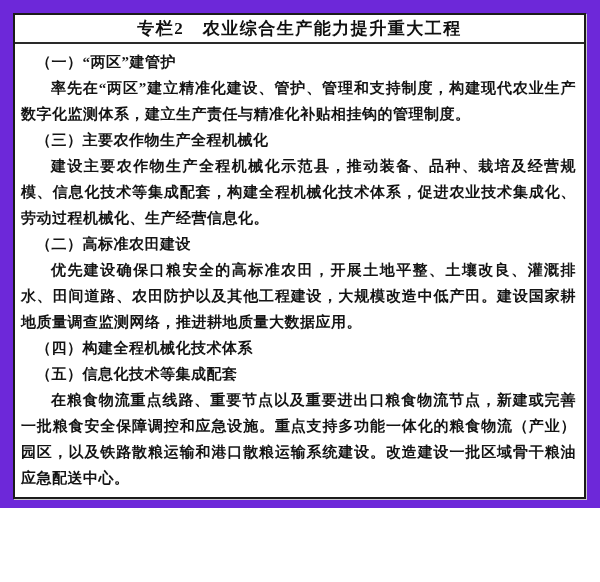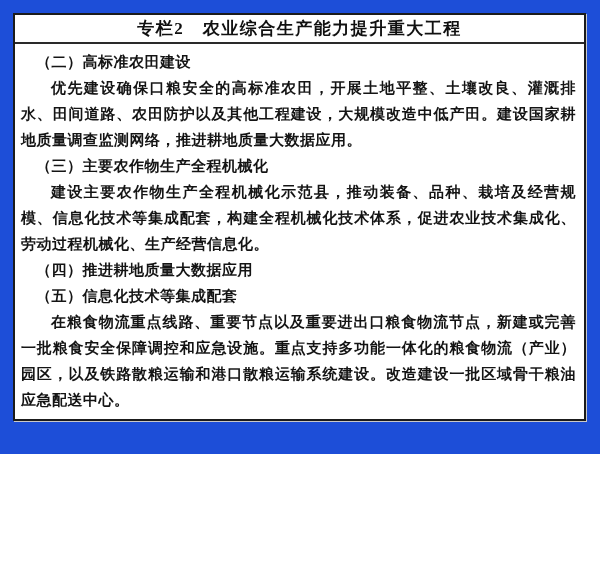--- a/index.html
+++ b/index.html
@@ -9,22 +9,22 @@
   }
   body {
     width: 600px;
     height: 582px;
     overflow: hidden;
     font-family: "Liberation Serif", "DejaVu Serif", serif;
     color: #121212;
   }
   .page {
     width: 600px;
-    height: 454px;
-    background: #1d4ed8;
+    height: 508px;
+    background: #6d28d9;
     box-sizing: border-box;
     padding: 13px 14px 0 13px;
   }
   .panel {
     border: 2px solid #1b1b1b;
     background: #ffffff;
     box-shadow: 1px 1px 0 #c9c9c9;
   }
   .panel-title {
     border-bottom: 2px solid #2a2a2a;
@@ -62,33 +62,37 @@
   }
 </style>
 </head>
 <body>
 
 <div class="page">
   <div class="panel">
     <div class="panel-title">专栏2　农业综合生产能力提升重大工程</div>
     <div class="panel-body">
 
-
       <section>
-        <h3 class="sec-heading">（二）高标准农田建设</h3>
-        <p class="sec-body">优先建设确保口粮安全的高标准农田，开展土地平整、土壤改良、灌溉排水、田间道路、农田防护以及其他工程建设，大规模改造中低产田。建设国家耕地质量调查监测网络，推进耕地质量大数据应用。</p>
+        <h3 class="sec-heading">（一）“两区”建管护</h3>
+        <p class="sec-body">率先在“两区”建立精准化建设、管护、管理和支持制度，构建现代农业生产数字化监测体系，建立生产责任与精准化补贴相挂钩的管理制度。</p>
       </section>
 
       <section>
         <h3 class="sec-heading">（三）主要农作物生产全程机械化</h3>
         <p class="sec-body">建设主要农作物生产全程机械化示范县，推动装备、品种、栽培及经营规模、信息化技术等集成配套，构建全程机械化技术体系，促进农业技术集成化、劳动过程机械化、生产经营信息化。</p>
       </section>
 
       <section>
-        <h3 class="sec-heading">（四）推进耕地质量大数据应用</h3>
+        <h3 class="sec-heading">（二）高标准农田建设</h3>
+        <p class="sec-body">优先建设确保口粮安全的高标准农田，开展土地平整、土壤改良、灌溉排水、田间道路、农田防护以及其他工程建设，大规模改造中低产田。建设国家耕地质量调查监测网络，推进耕地质量大数据应用。</p>
+      </section>
+
+      <section>
+        <h3 class="sec-heading">（四）构建全程机械化技术体系</h3>
       </section>
 
       <section>
         <h3 class="sec-heading">（五）信息化技术等集成配套</h3>
         <p class="sec-body">在粮食物流重点线路、重要节点以及重要进出口粮食物流节点，新建或完善一批粮食安全保障调控和应急设施。重点支持多功能一体化的粮食物流（产业）园区，以及铁路散粮运输和港口散粮运输系统建设。改造建设一批区域骨干粮油应急配送中心。</p>
       </section>
 
     </div>
   </div>
 </div>

